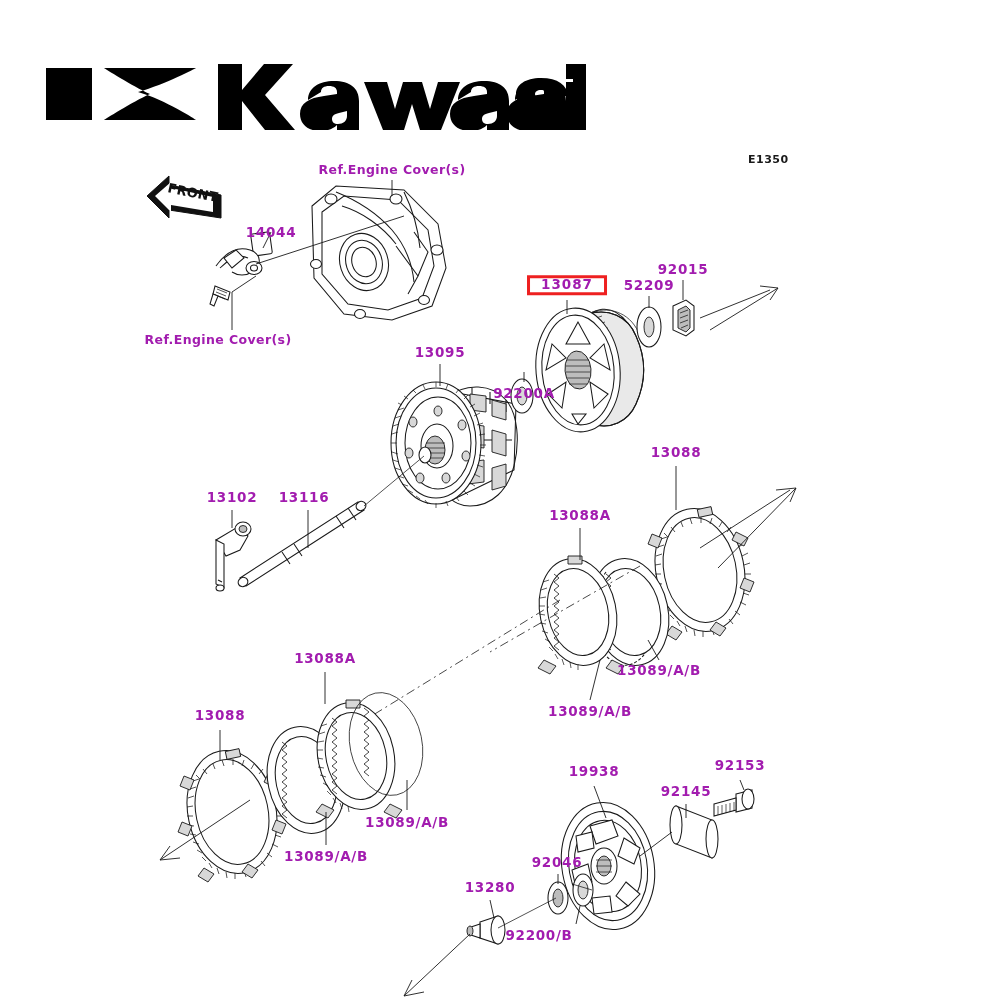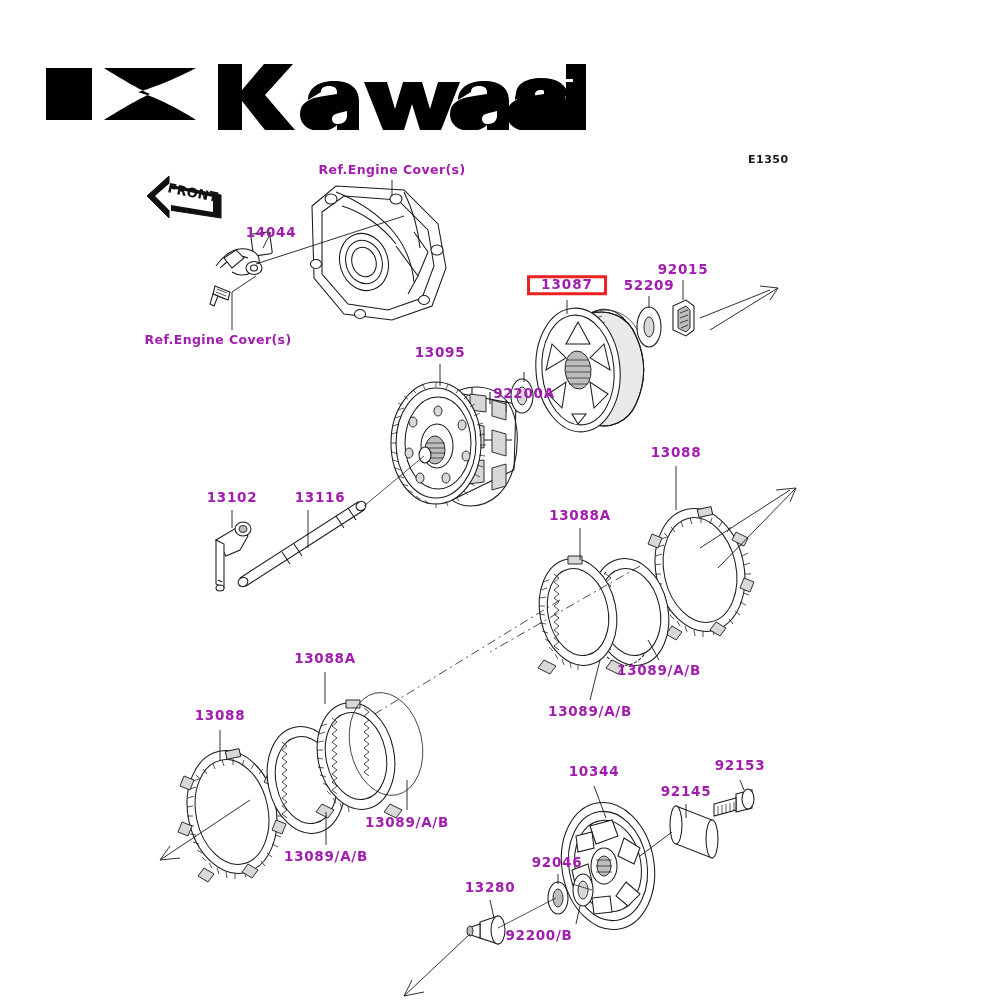--- a/index.html
+++ b/index.html
@@ -531,28 +531,28 @@
       <div class="lbl" style="left: 271px; top: 220px; margin-top: 13px;">14044</div>
       <div class="lbl ref" style="left: 218px; top: 340px;">Ref.Engine Cover(s)</div>
       <div class="lbl highlight" style="left: 567px; top: 285px;">13087</div>
       <div class="lbl" style="left: 649px; top: 286px;">52209</div>
       <div class="lbl" style="left: 683px; top: 270px;">92015</div>
       <div class="lbl" style="left: 440px; top: 353px;">13095</div>
       <div class="lbl" style="left: 524px; top: 361px; margin-top: 33px;">92200A</div>
       <div class="lbl" style="left: 676px; top: 453px;">13088</div>
       <div class="lbl" style="left: 580px; top: 516px;">13088A</div>
       <div class="lbl" style="left: 232px; top: 498px;">13102</div>
-      <div class="lbl" style="left: 320px; top: 498px;">13116</div>
+      <div class="lbl" style="left: 304px; top: 498px;">13116</div>
       <div class="lbl" style="left: 659px; top: 671px;">13089/A/B</div>
       <div class="lbl" style="left: 590px; top: 712px;">13089/A/B</div>
       <div class="lbl" style="left: 325px; top: 659px;">13088A</div>
       <div class="lbl" style="left: 220px; top: 716px;">13088</div>
       <div class="lbl" style="left: 407px; top: 823px;">13089/A/B</div>
       <div class="lbl" style="left: 326px; top: 857px;">13089/A/B</div>
-      <div class="lbl" style="left: 594px; top: 772px;">10344</div>
+      <div class="lbl" style="left: 594px; top: 772px;">19938</div>
       <div class="lbl" style="left: 686px; top: 792px;">92145</div>
       <div class="lbl" style="left: 740px; top: 766px;">92153</div>
       <div class="lbl" style="left: 557px; top: 863px;">92046</div>
       <div class="lbl" style="left: 490px; top: 888px; text-align: center;">13280</div>
       <div class="lbl" style="left: 539px; top: 936px;">92200/B</div>
     </div>
 
 </div>
 
 </body></html>

